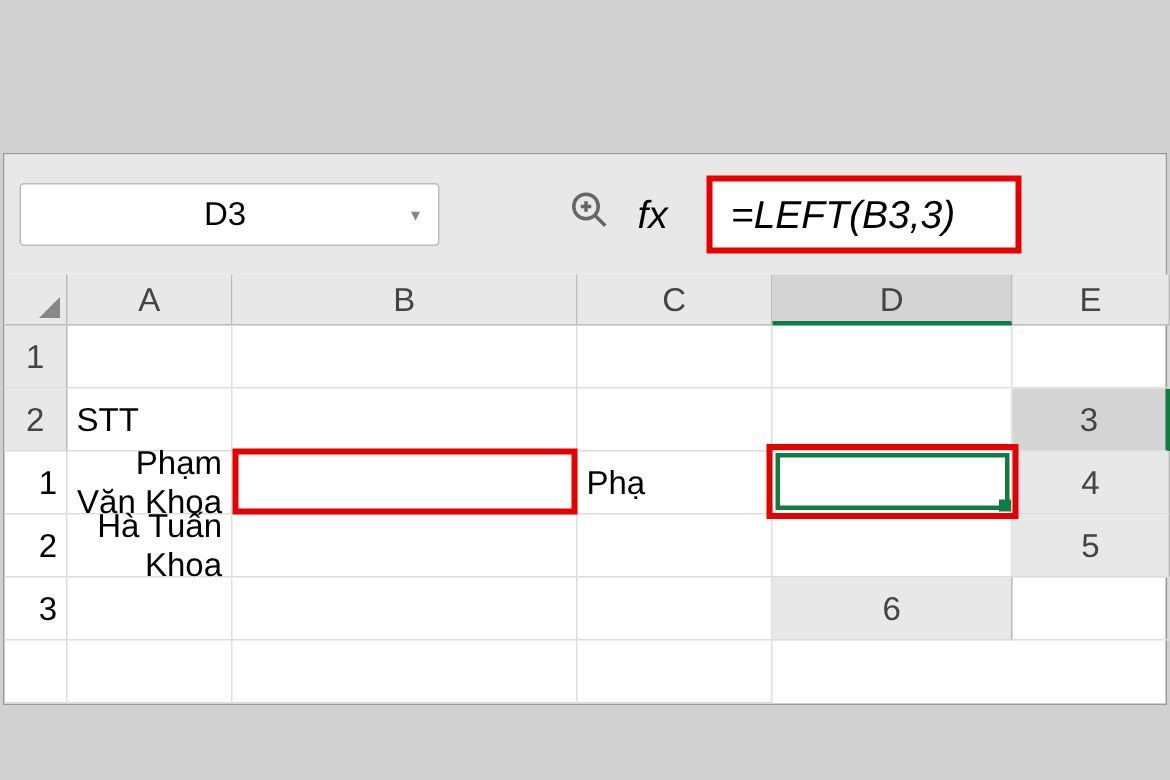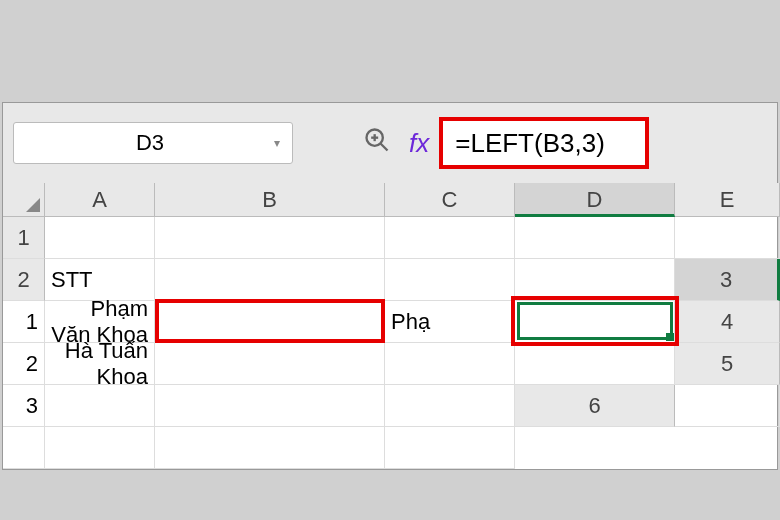--- a/index.html
+++ b/index.html
@@ -19,21 +19,21 @@
     .spreadsheet-area {
       background: white;
       border: 1px solid #999;
       margin-top: 100px;
     }
     .formula-bar {
       display: flex;
       align-items: center;
       background: #e8e8e8;
       padding: 20px 10px;
-      gap: 10px;
+      gap: 26px;
       height: 80px;
     }
     .name-box {
       background: white;
       border: 1px solid #bbb;
       border-radius: 3px;
       width: 280px;
       height: 42px;
       display: flex;
       align-items: center;
@@ -50,32 +50,33 @@
       font-size: 12px;
     }
     .formula-icons {
       display: flex;
       align-items: center;
       gap: 18px;
       margin-left: 60px;
     }
     .icon-zoom, .icon-fx {
       font-size: 26px;
-      color: #6d28d9;
+      color: #000000;
       font-style: italic;
     }
     .formula-input {
       background: white;
       border: 4px solid #e60000;
       padding: 6px 12px;
       font-size: 26px;
       min-width: 210px;
       height: 52px;
       display: flex;
       align-items: center;
+      font-style: italic;
     }
     .grid {
       display: grid;
       grid-template-columns: 42px 110px 230px 130px 160px 105px;
       font-size: 22px;
     }
     .corner-cell {
       background: #e8e8e8;
       border-right: 1px solid #bbb;
       border-bottom: 1px solid #bbb;

